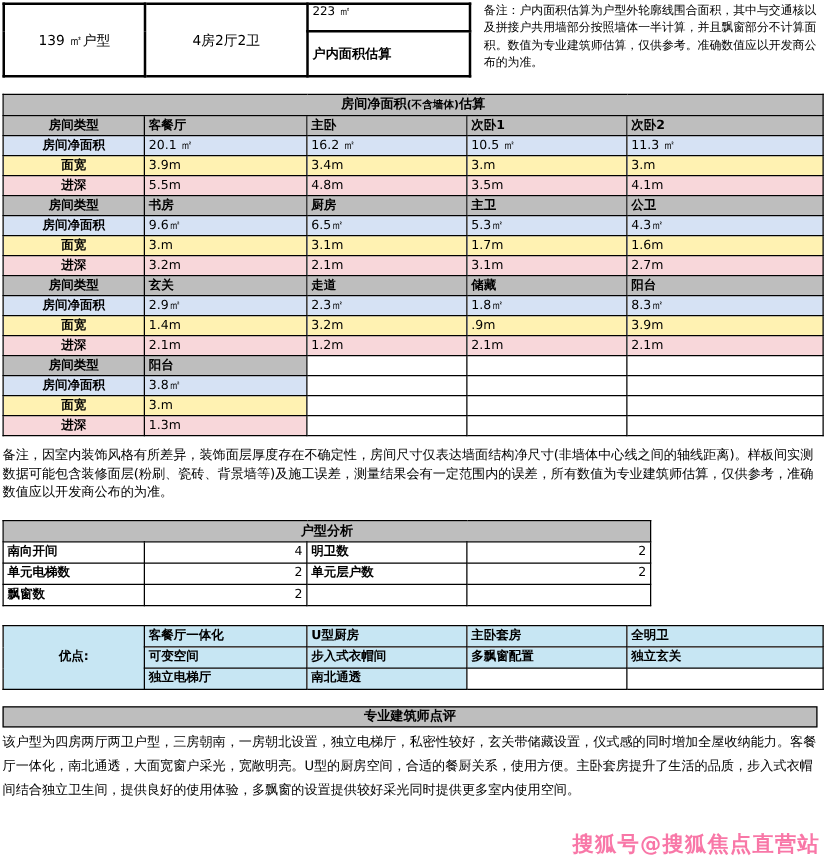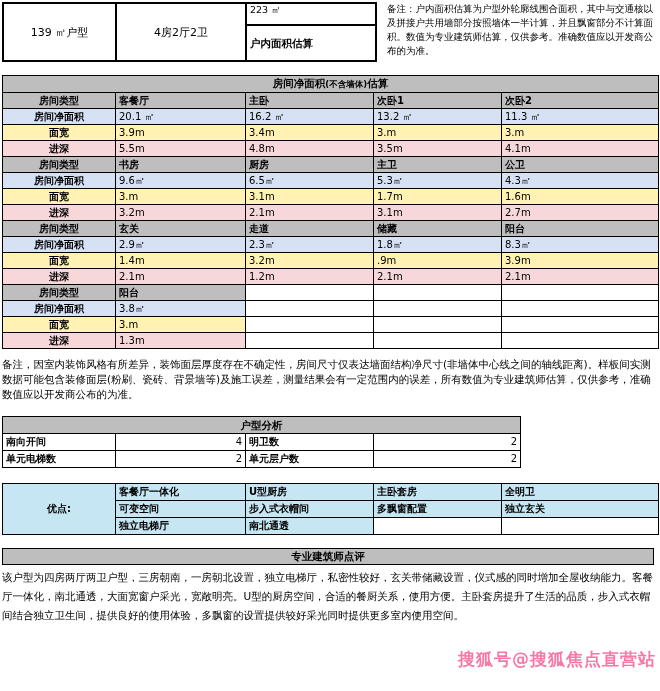--- a/index.html
+++ b/index.html
@@ -57,21 +57,21 @@
   .cons-table td{height:17px;line-height:17px;}
 
   
   .review-title{
     margin-top:13px;width:650px;border:1px solid #000;background:var(--gray,#BEBEBE);
     text-align:center;font-weight:bold;font-size:10.5px;height:15px;line-height:15px;
   }
   .review-text{margin-top:3px;width:652px;font-size:10.5px;line-height:19px;white-space:normal;}
 
   .watermark{
-    position:absolute;right:4px;bottom:20px;
+    position:absolute;right:4px;bottom:4px;
     font-size:17px;font-weight:bold;color:var(--watermark_pink,#F8659C);
     opacity:.88;letter-spacing:1px;
   }
 </style>
 </head>
 <body>
 
 <div class="page">
 
   <div class="top">
@@ -112,21 +112,21 @@
       <td class="lbl c-gray">房间类型</td>
       <td class="c-gray bold">客餐厅</td>
       <td class="c-gray bold">主卧</td>
       <td class="c-gray bold">次卧1</td>
       <td class="c-gray bold">次卧2</td>
     </tr>
     <tr>
       <td class="lbl c-blue">房间净面积</td>
       <td class="c-blue">20.1 ㎡</td>
       <td class="c-blue">16.2 ㎡</td>
-      <td class="c-blue">13.2 ㎡</td>
+      <td class="c-blue">10.5 ㎡</td>
       <td class="c-blue">11.3 ㎡</td>
     </tr>
     <tr>
       <td class="lbl c-yellow">面宽</td>
       <td class="c-yellow">3.9m</td>
       <td class="c-yellow">3.4m</td>
       <td class="c-yellow">3.m</td>
       <td class="c-yellow">3.m</td>
     </tr>
     <tr>
@@ -243,20 +243,26 @@
       <td class="a-lbl">南向开间</td>
       <td class="num">4</td>
       <td class="a-lbl">明卫数</td>
       <td class="num">2</td>
     </tr>
     <tr>
       <td class="a-lbl">单元电梯数</td>
       <td class="num">2</td>
       <td class="a-lbl">单元层户数</td>
       <td class="num">2</td>
+    </tr>
+    <tr>
+      <td class="a-lbl">飘窗数</td>
+      <td class="num">2</td>
+      <td class="a-lbl"></td>
+      <td class="num"></td>
     </tr>
   </tbody>
     </table>
 
   <table class="pros-table">
     <colgroup>
         <col style="width:113px">
         <col style="width:130px">
         <col style="width:128px">
         <col style="width:128px">

